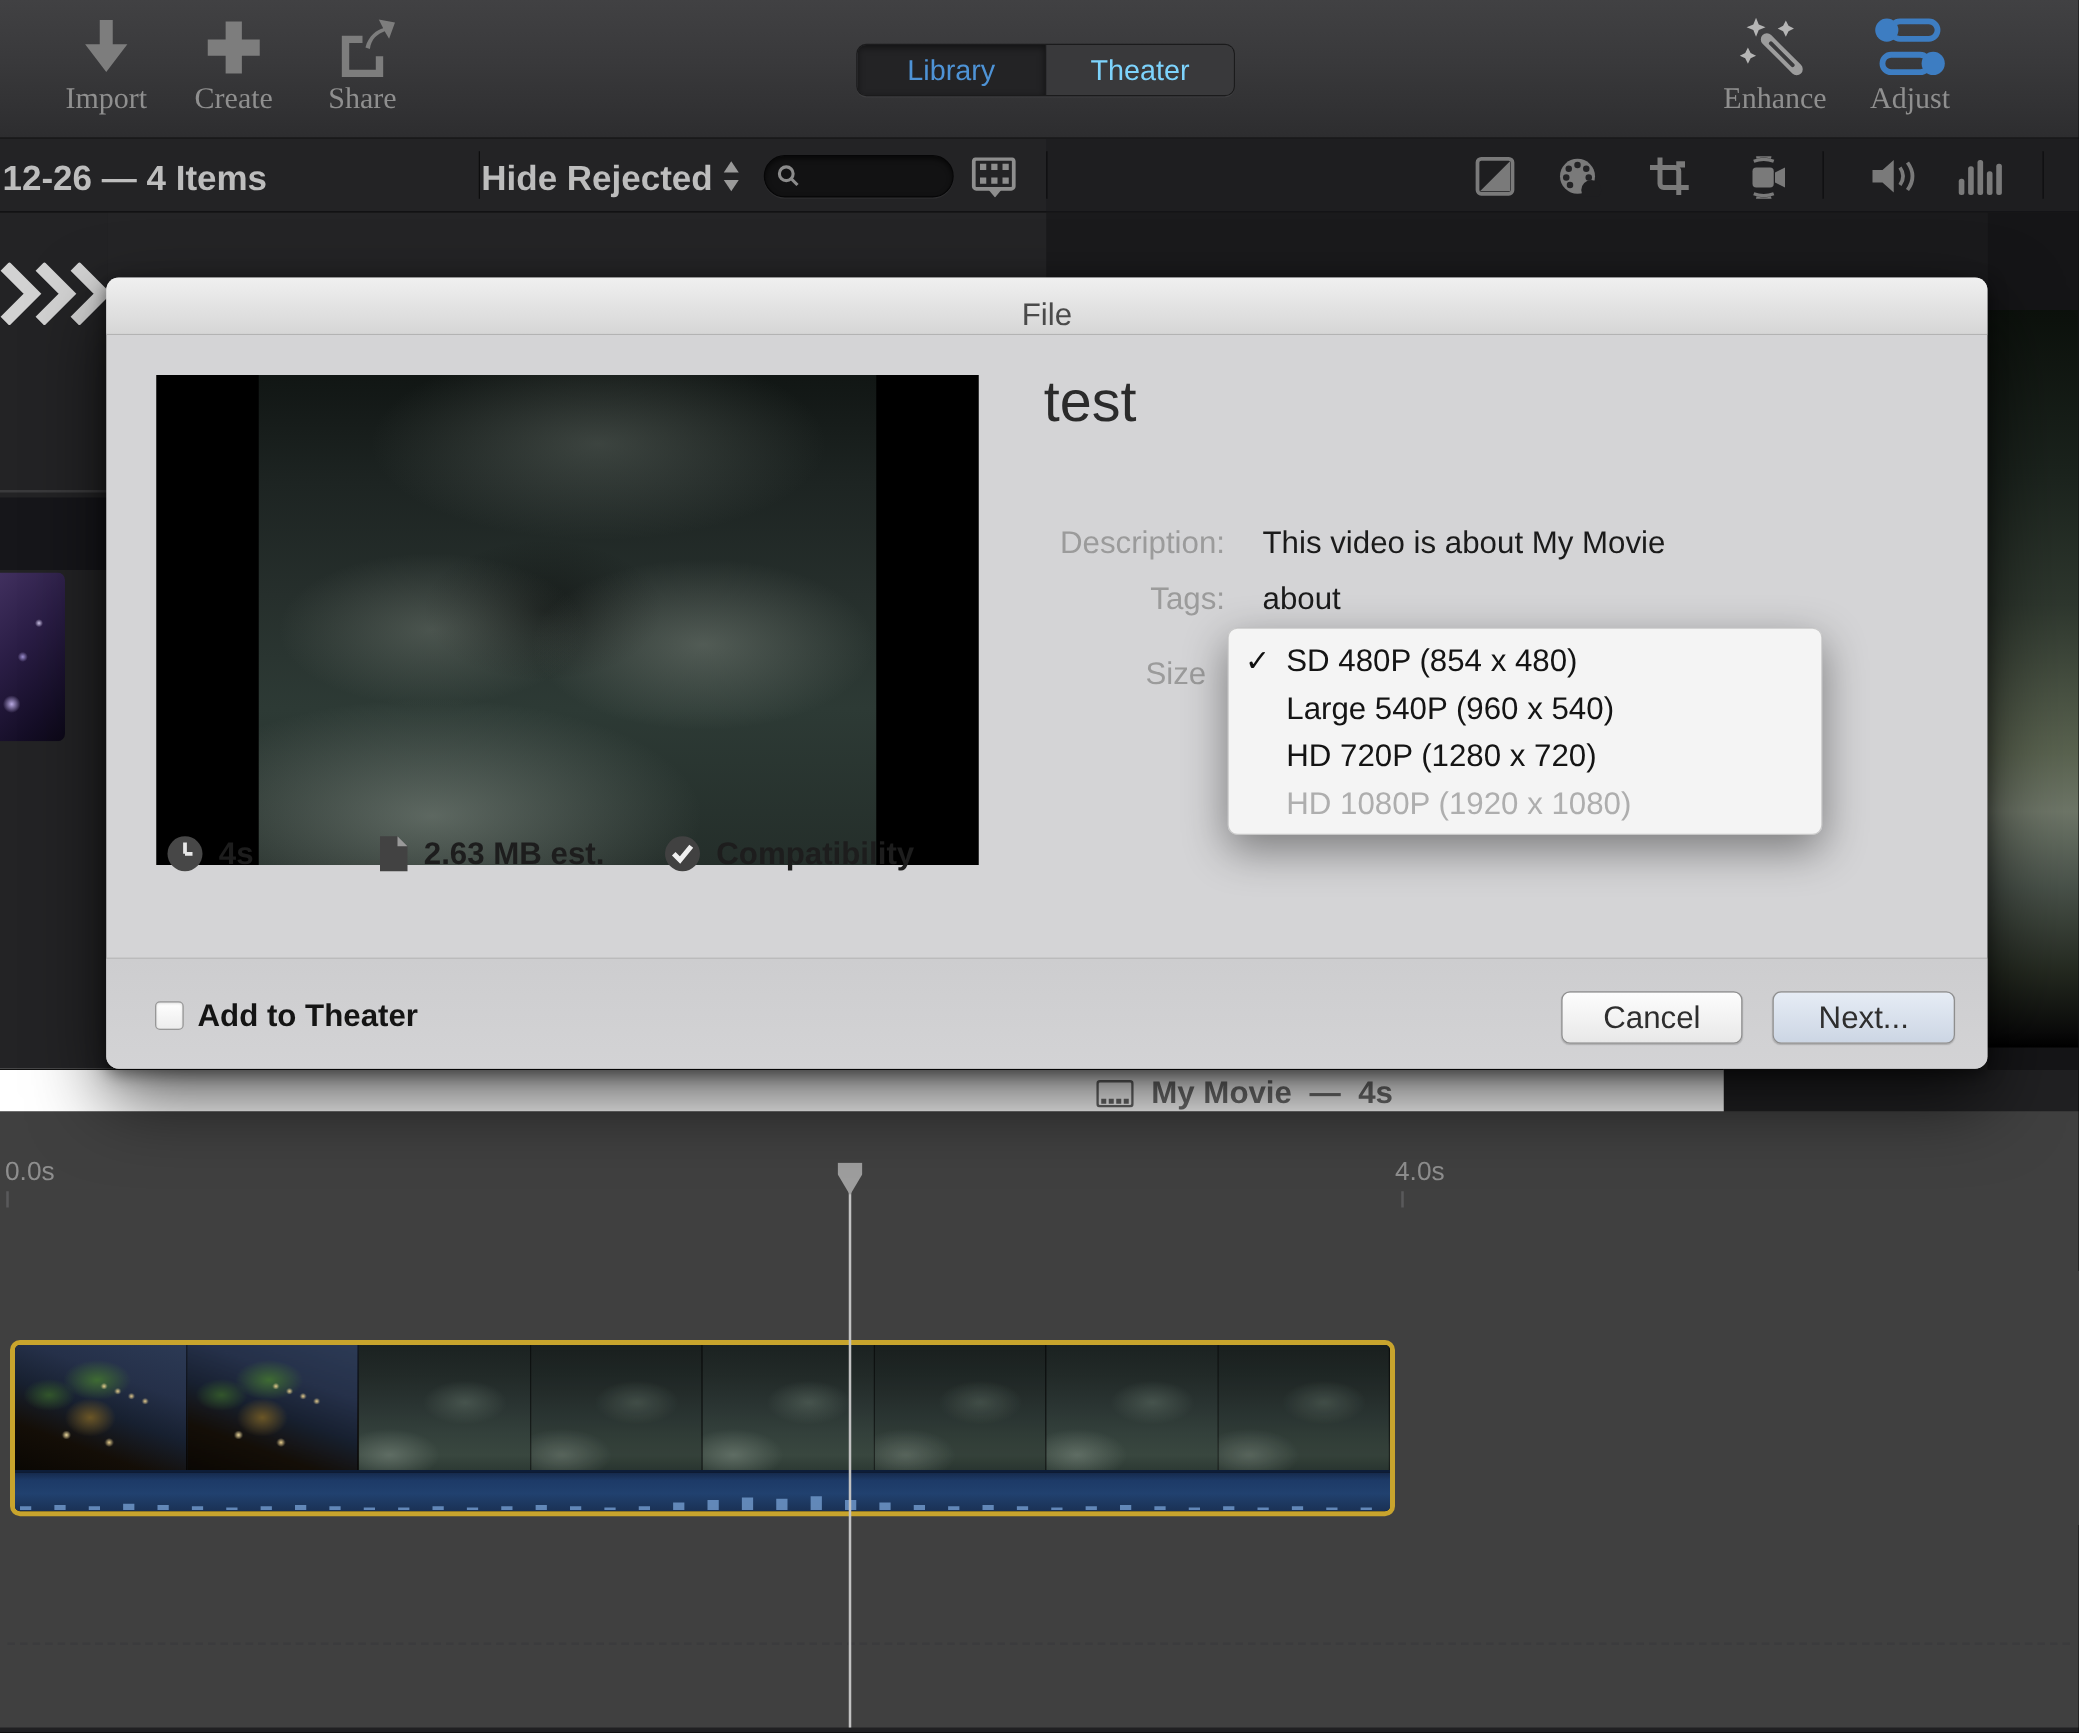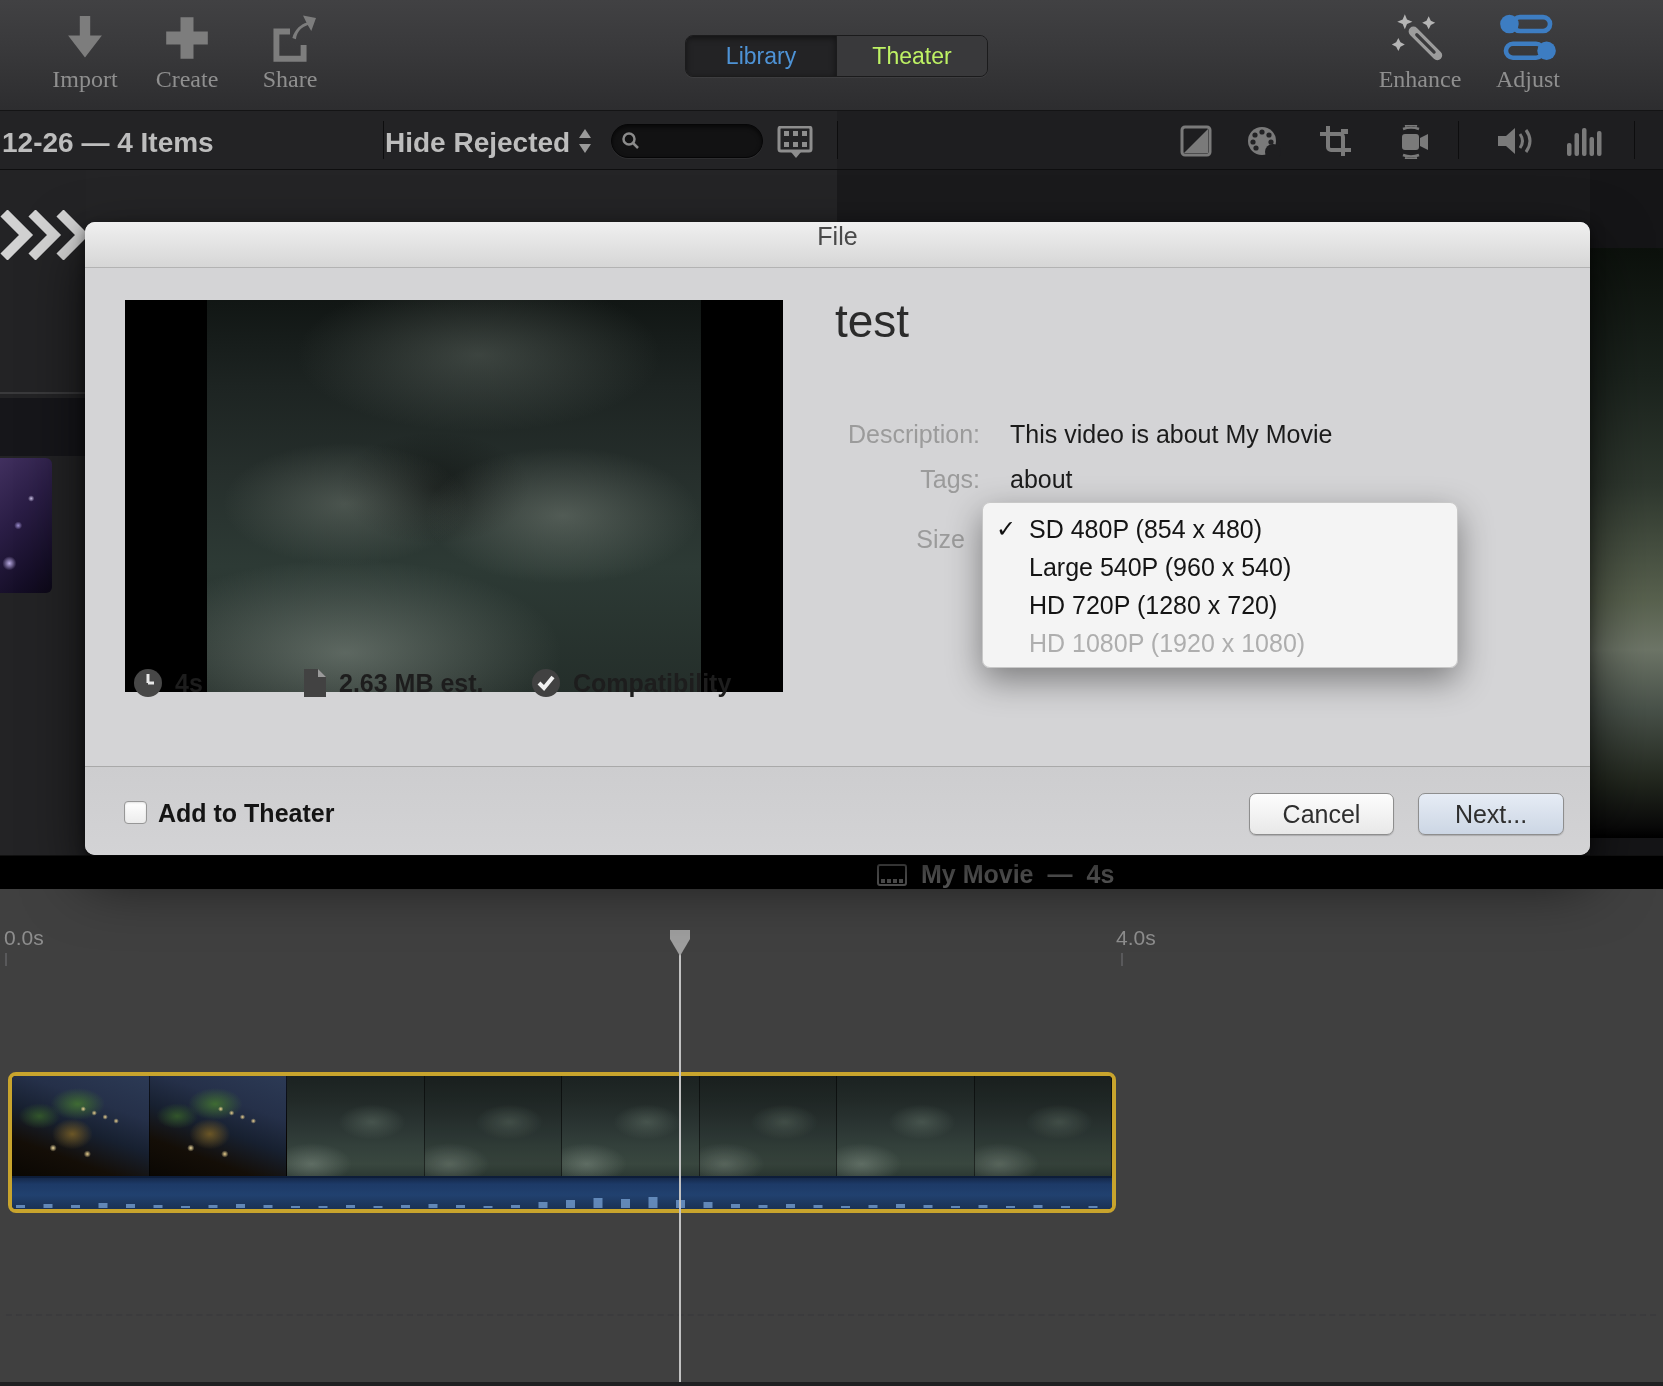--- a/index.html
+++ b/index.html
@@ -13,21 +13,21 @@
     border-bottom:1px solid #141415; z-index:3; }
   .tb-btn { position:absolute; top:8px; width:110px; text-align:center; cursor:default;font-family:Liberation Serif, serif; }
   .tb-btn .ic { display:block; margin:4px auto 2px; }
   .tb-label { font-size:24px; color:#8f8f8f; }
 
   
   .segmented { position:absolute; left:685px; top:35px; width:303px; height:42px;
     display:flex; border:1px solid #1b1b1c; border-radius:8px; overflow:hidden;
     box-shadow:0 1px 0 rgba(255,255,255,.05); }
   .seg { flex:1; display:flex; align-items:center; justify-content:center;
-    font-size:23px; color:#bef264; background:#39393b; }
+    font-size:23px; color:#7dd3fc; background:#39393b; }
   .seg.sel { background:#232325; color:#4e93d6; box-shadow:inset 0 2px 6px rgba(0,0,0,.5); }
   .seg + .seg { border-left:1px solid #1b1b1c; }
 
   
   .browser-bar { position:absolute; left:0; top:111px; width:1663px; height:59px;
     background:#232325; border-bottom:1px solid #0e0e0f; z-index:3; }
   .browser-bar .right-part { position:absolute; left:837px; top:0; width:826px; height:58px; background:#1e1e20; }
   .bb-text { position:absolute; top:16px; font-size:28px; color:#bdbdbd; font-weight:700; }
   .vdiv { position:absolute; top:10px; width:1px; height:38px; background:#0d0d0e; }
   .search { position:absolute; left:611px; top:13px; width:152px; height:34px; border-radius:17px;
@@ -47,21 +47,21 @@
       radial-gradient(4px 4px at 60% 30%, #cfc6ea 0%, rgba(207,198,234,0) 80%),
       radial-gradient(5px 5px at 35% 50%, #9d8fd0 0%, rgba(157,143,208,0) 80%),
       linear-gradient(135deg,#41305f 0%,#2a1d45 40%,#150e27 80%,#0c0817 100%); }
   .browser-right { position:absolute; left:1590px; top:170px; width:73px; height:686px; background:#151517; z-index:1; }
   .frag-video { position:absolute; left:0; top:78px; width:73px; height:590px;
     background:linear-gradient(180deg,#0c110c 0%,#1b231d 22%,#2e372e 40%,#59624f 60%,#6d7567 68%,#49524a 78%,#23281f 90%,#0a0a0a 98%,#000 100%); }
   .browser-top-strip { position:absolute; left:86px; top:170px; width:1504px; height:60px; background:#242426; z-index:1; }
   .browser-top-strip .dark-r { position:absolute; right:0; top:0; width:753px; height:60px; background:#1a1a1c; }
 
   
-  .tl-header { position:absolute; left:0; top:855px; width:1663px; height:38px; background:#000000;
+  .tl-header { position:absolute; left:0; top:855px; width:1379px; height:38px; background:#ffffff;
     border-top:1px solid #111; z-index:1; display:flex; align-items:center; }
   .tl-title { position:absolute; left:877px; display:flex; align-items:center; gap:14px; color:#717171; font-size:25px; font-weight:600; }
   .timeline { position:absolute; left:0; top:889px; width:1663px; height:493px; background:#404040; z-index:1; }
   .ruler-label { position:absolute; top:37px; font-size:21px; color:#8e8e8e; }
   .tick { position:absolute; width:2px; height:13px; background:#59595b; top:64px; }
   .dashed-line { position:absolute; left:6px; top:425px; width:1650px; border-top:2px dashed #3b3b3d; }
 
   .clip { position:absolute; left:8px; top:183px; width:1108px; height:141px;
     border:4px solid #c8a42d; border-radius:8px; background:#0d0d0d; overflow:hidden; z-index:2; }
   .thumbs { display:flex; height:100px; }
@@ -90,21 +90,21 @@
   .playhead-line { position:absolute; left:679px; top:47px; width:2px; height:446px; background:#c2c2c2; z-index:4; }
   .playhead-tri { position:absolute; left:670px; top:41px; width:20px; height:26px; background:#9e9e9e;
     clip-path:polygon(0 0,100% 0,100% 35%,50% 100%,0 35%); z-index:5; }
 
   
   .dialog { position:absolute; left:85px; top:222px; width:1505px; height:633px; z-index:40;
     background:#d4d4d6; border-radius:10px; box-shadow:0 25px 60px rgba(0,0,0,.65), 0 4px 14px rgba(0,0,0,.5); }
   .dlg-titlebar { position:absolute; left:0; top:0; width:100%; height:46px;
     background:linear-gradient(180deg,#f0f0f0 0%,#dedede 70%,#d6d6d6 100%);
     border-bottom:1px solid #b3b3b3; border-radius:10px 10px 0 0;
-    display:flex; align-items:flex-start; justify-content:center; }
+    display:flex; align-items:flex-end; justify-content:center; }
   .dlg-title { font-size:25px; color:#4a4a4a; }
 
   .preview { position:absolute; left:40px; top:78px; width:658px; height:392px; background:#000; }
   .preview-video { position:absolute; left:82px; top:0; width:494px; height:392px;
     background:
       radial-gradient(260px 110px at 55% 14%, rgba(118,128,120,.38) 0%, rgba(118,128,120,0) 70%),
       radial-gradient(170px 85px at 28% 52%, rgba(140,148,138,.35) 0%, rgba(140,148,138,0) 72%),
       radial-gradient(190px 95px at 72% 55%, rgba(148,156,146,.38) 0%, rgba(148,156,146,0) 72%),
       radial-gradient(300px 130px at 28% 90%, rgba(168,178,168,.42) 0%, rgba(168,178,168,0) 72%),
       radial-gradient(120px 70px at 46% 48%, rgba(10,12,11,.55) 0%, rgba(10,12,11,0) 80%),

